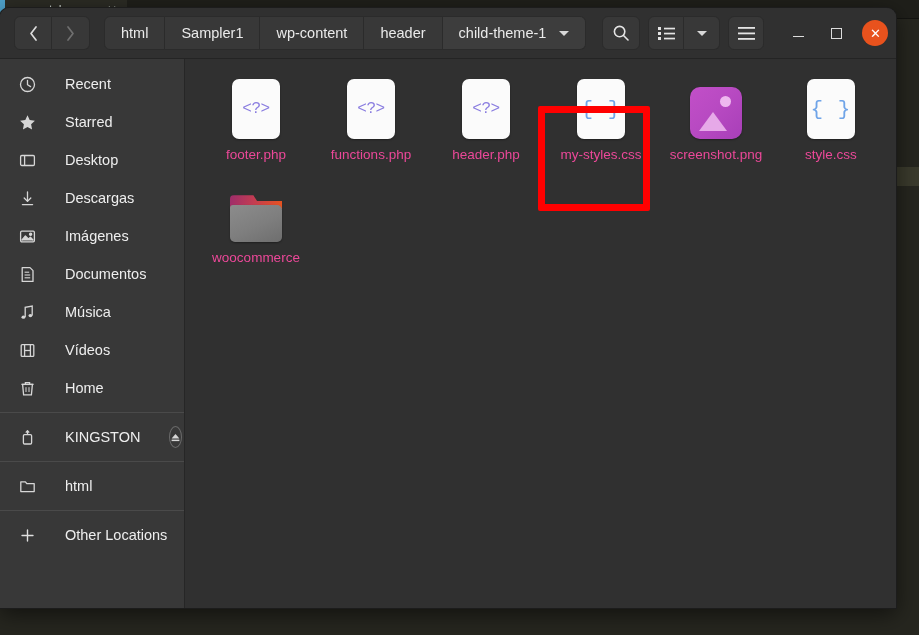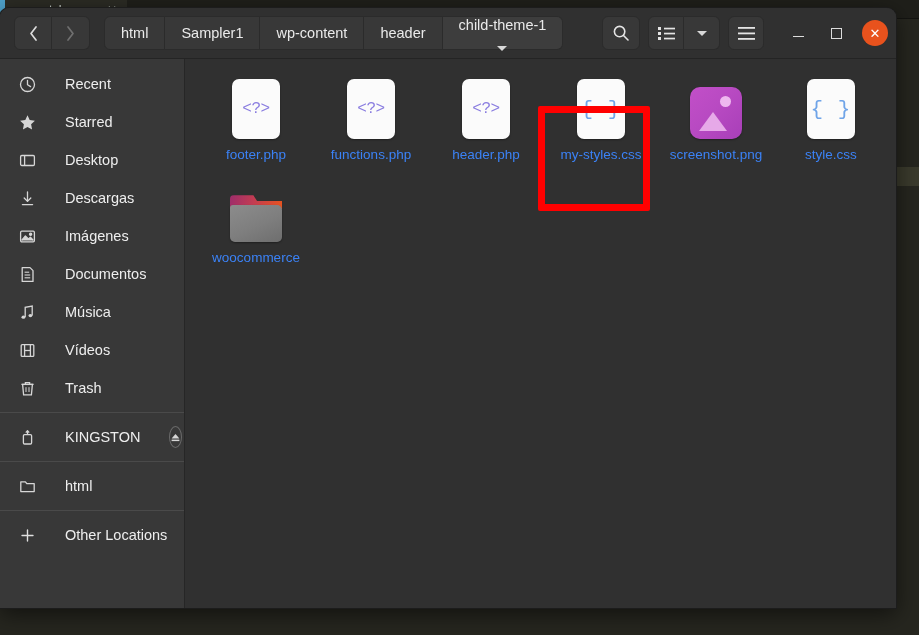--- a/index.html
+++ b/index.html
@@ -87,21 +87,21 @@
     background: #383838;
     border: 1px solid #2b2b2b;
     border-left-width: 0;
     color: #eaeaea;
     font-size: 14.5px;
     display: flex; align-items: center; gap: 13px;
     cursor: pointer;
     white-space: nowrap;
   }
   #pathbar .crumb:first-child { border-radius: 6px 0 0 6px; border-left-width: 1px; }
-  #pathbar .crumb:last-child { border-radius: 0 6px 6px 0; flex-direction: column; }
+  #pathbar .crumb:last-child { border-radius: 0 6px 6px 0; }
   #pathbar .crumb.current { background: #3d3d3d; }
   .caret {
     width: 0; height: 0;
     border-left: 5px solid transparent;
     border-right: 5px solid transparent;
     border-top: 5px solid #d8d8d8;
   }
 
   .hb-spacer { flex: 1 1 auto; }
 
@@ -173,21 +173,21 @@
   .file-item {
     width: 114px;
     padding: 8px 2px 6px;
     display: flex; flex-direction: column; align-items: center;
     gap: 7px;
     cursor: pointer;
     border-radius: 5px;
   }
   .file-label {
     font-size: 13.5px;
-    color: #3b82f6;
+    color: #ec4899;
     text-align: center;
     line-height: 1.35;
     max-width: 104px;
     word-break: break-all;
   }
 
   
   .ico-wrap { width: 56px; height: 62px; display: flex; align-items: flex-end; justify-content: center; }
   .ico-doc {
     width: 48px; height: 60px;
@@ -442,21 +442,21 @@
       <div class="side-item">
         <span class="side-ico">
           <svg width="17" height="17" viewBox="0 0 17 17" fill="none" stroke="#d6d6d6" stroke-width="1.3">
             <path d="M3.6 4.4 13.4 4.4 12.4 14.8 4.6 14.8 Z"></path>
             <line x1="2.4" y1="4.4" x2="14.6" y2="4.4"></line>
             <path d="M6.4 4.4 6.4 2.6 10.6 2.6 10.6 4.4"></path>
             <line x1="7" y1="7.2" x2="7" y2="12" stroke-width="1"></line>
             <line x1="10" y1="7.2" x2="10" y2="12" stroke-width="1"></line>
           </svg>
         </span>
-        <span>Trash</span>
+        <span>Home</span>
       </div>
 
       <div class="side-sep"></div>
 
       <div class="side-item">
         <span class="side-ico">
           <svg width="17" height="17" viewBox="0 0 17 17" fill="none" stroke="#d6d6d6" stroke-width="1.3">
             <rect x="4.4" y="5.6" width="8.2" height="9.4" rx="1.2"></rect>
             <line x1="8.5" y1="5.6" x2="8.5" y2="1.8"></line>
             <polyline points="6.8,3.6 8.5,1.8 10.2,3.6" stroke-linejoin="round"></polyline>

